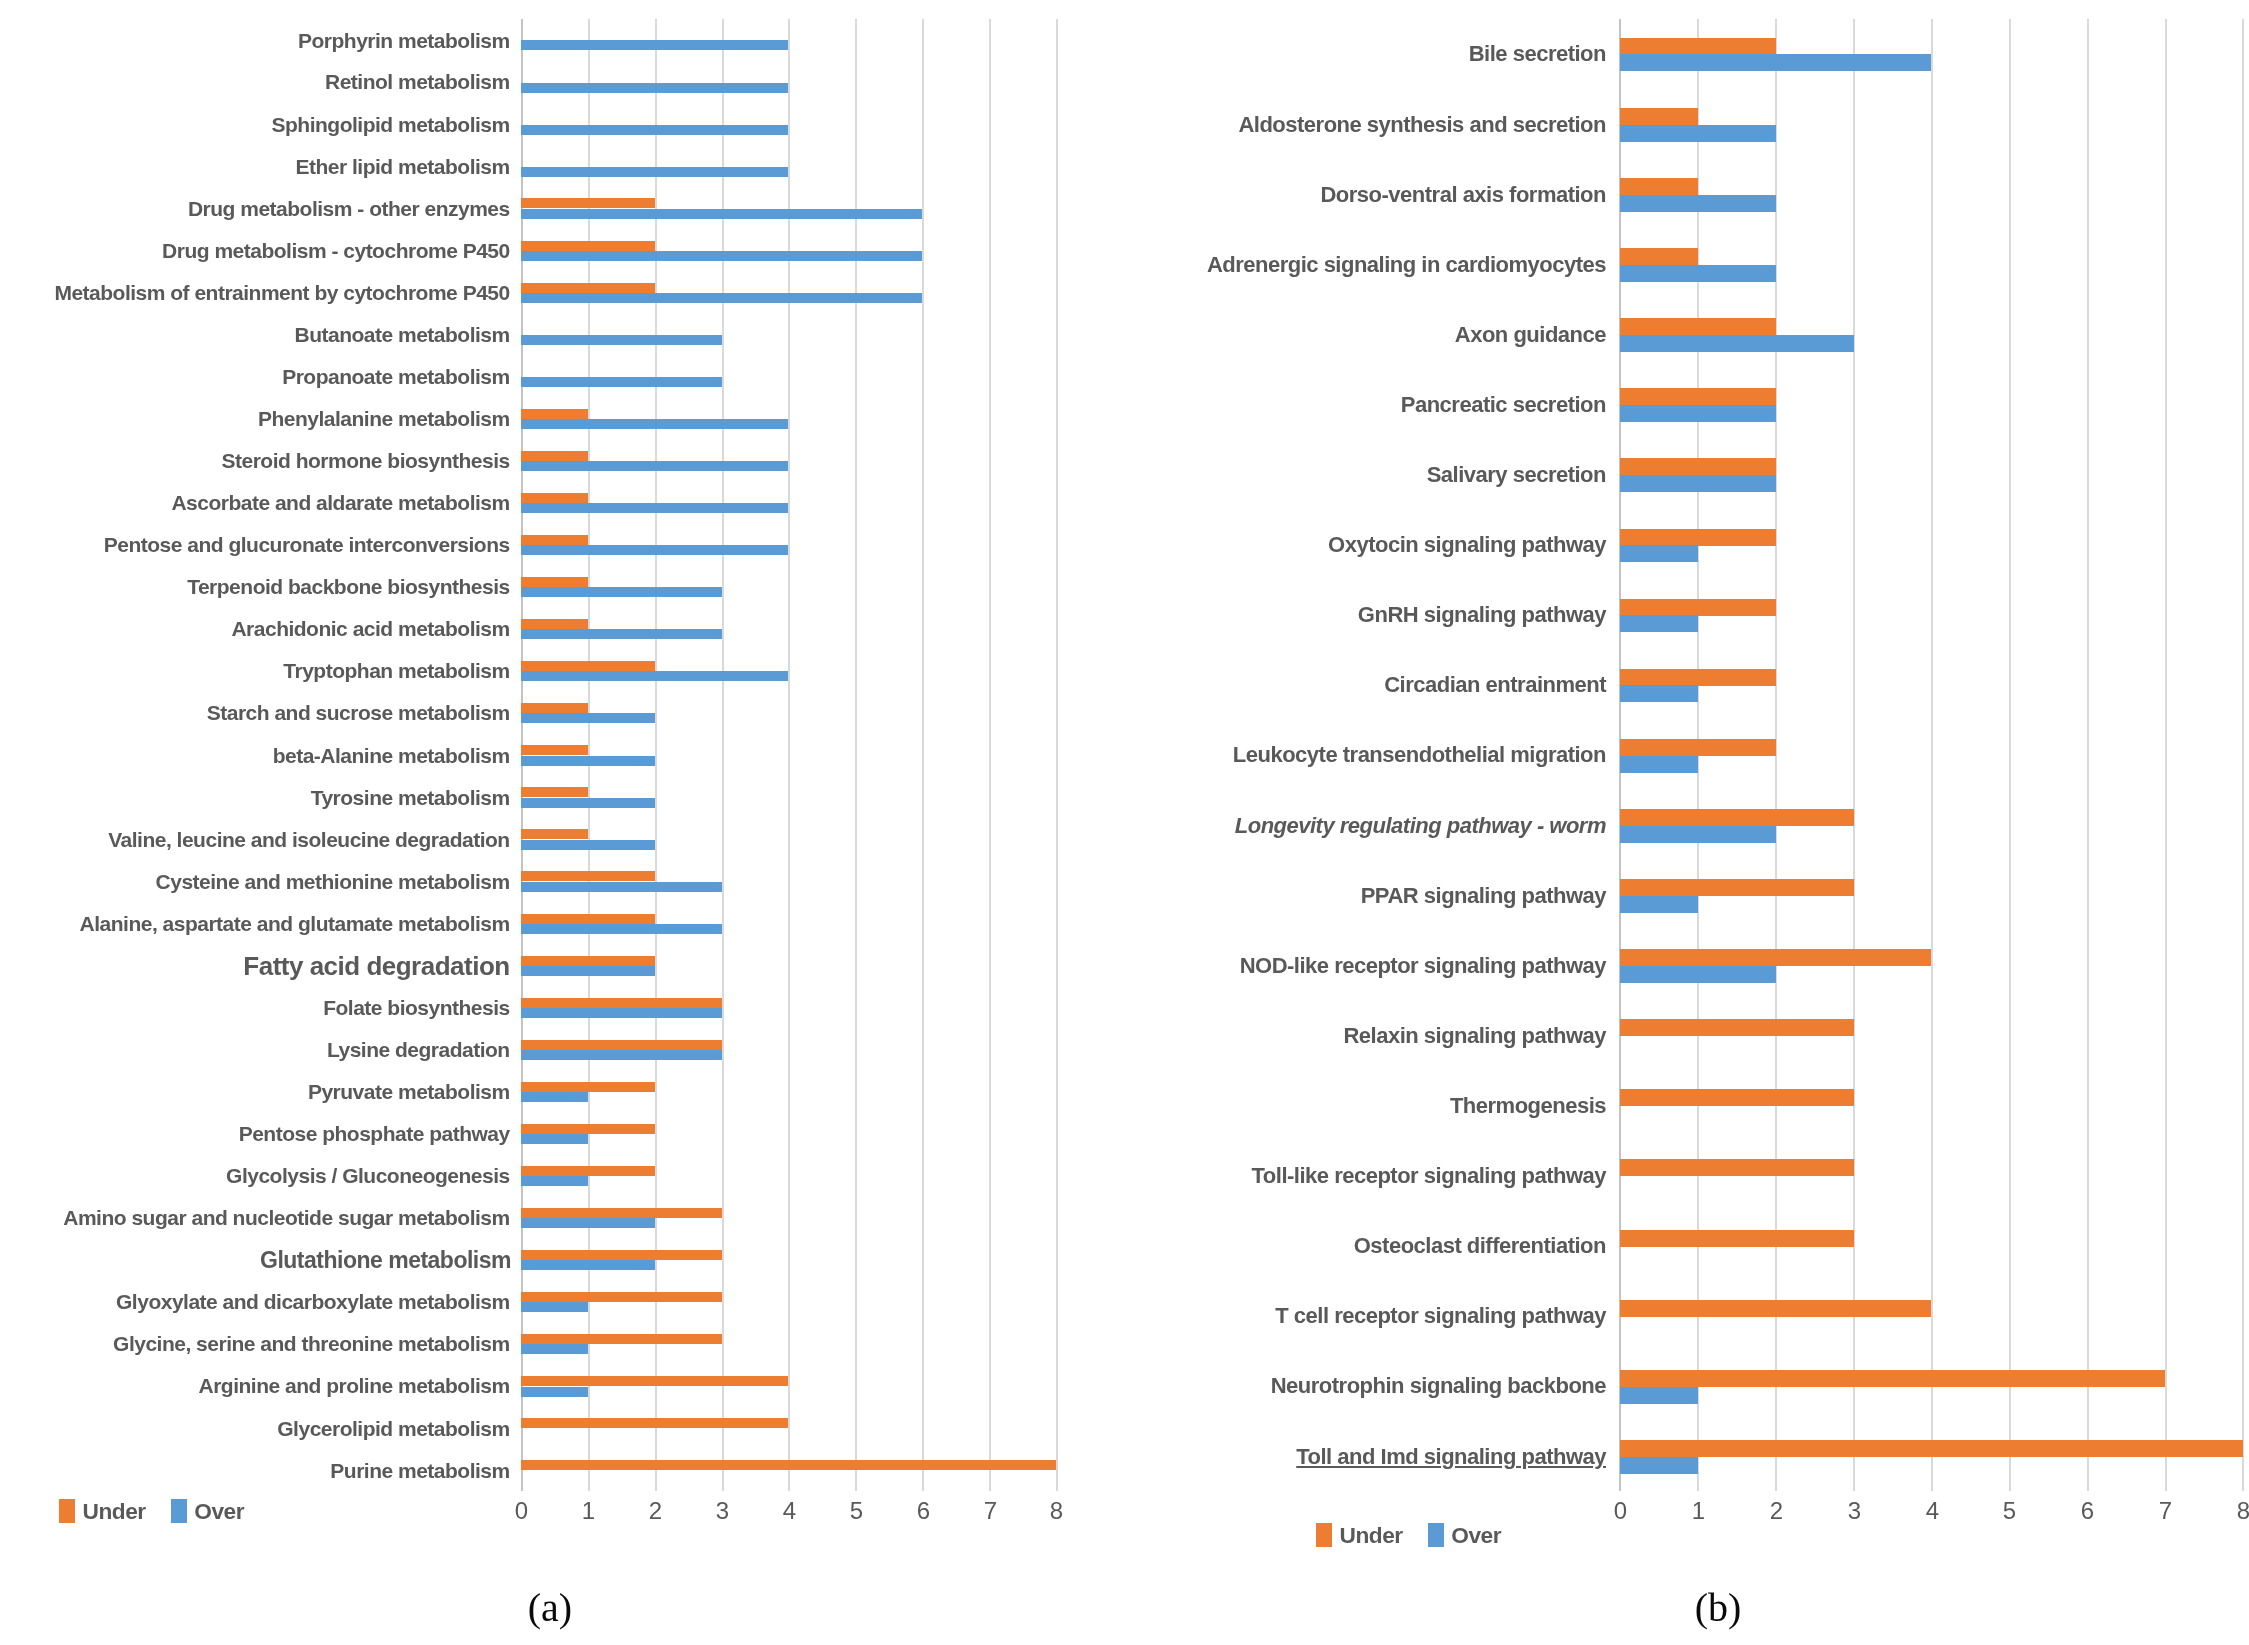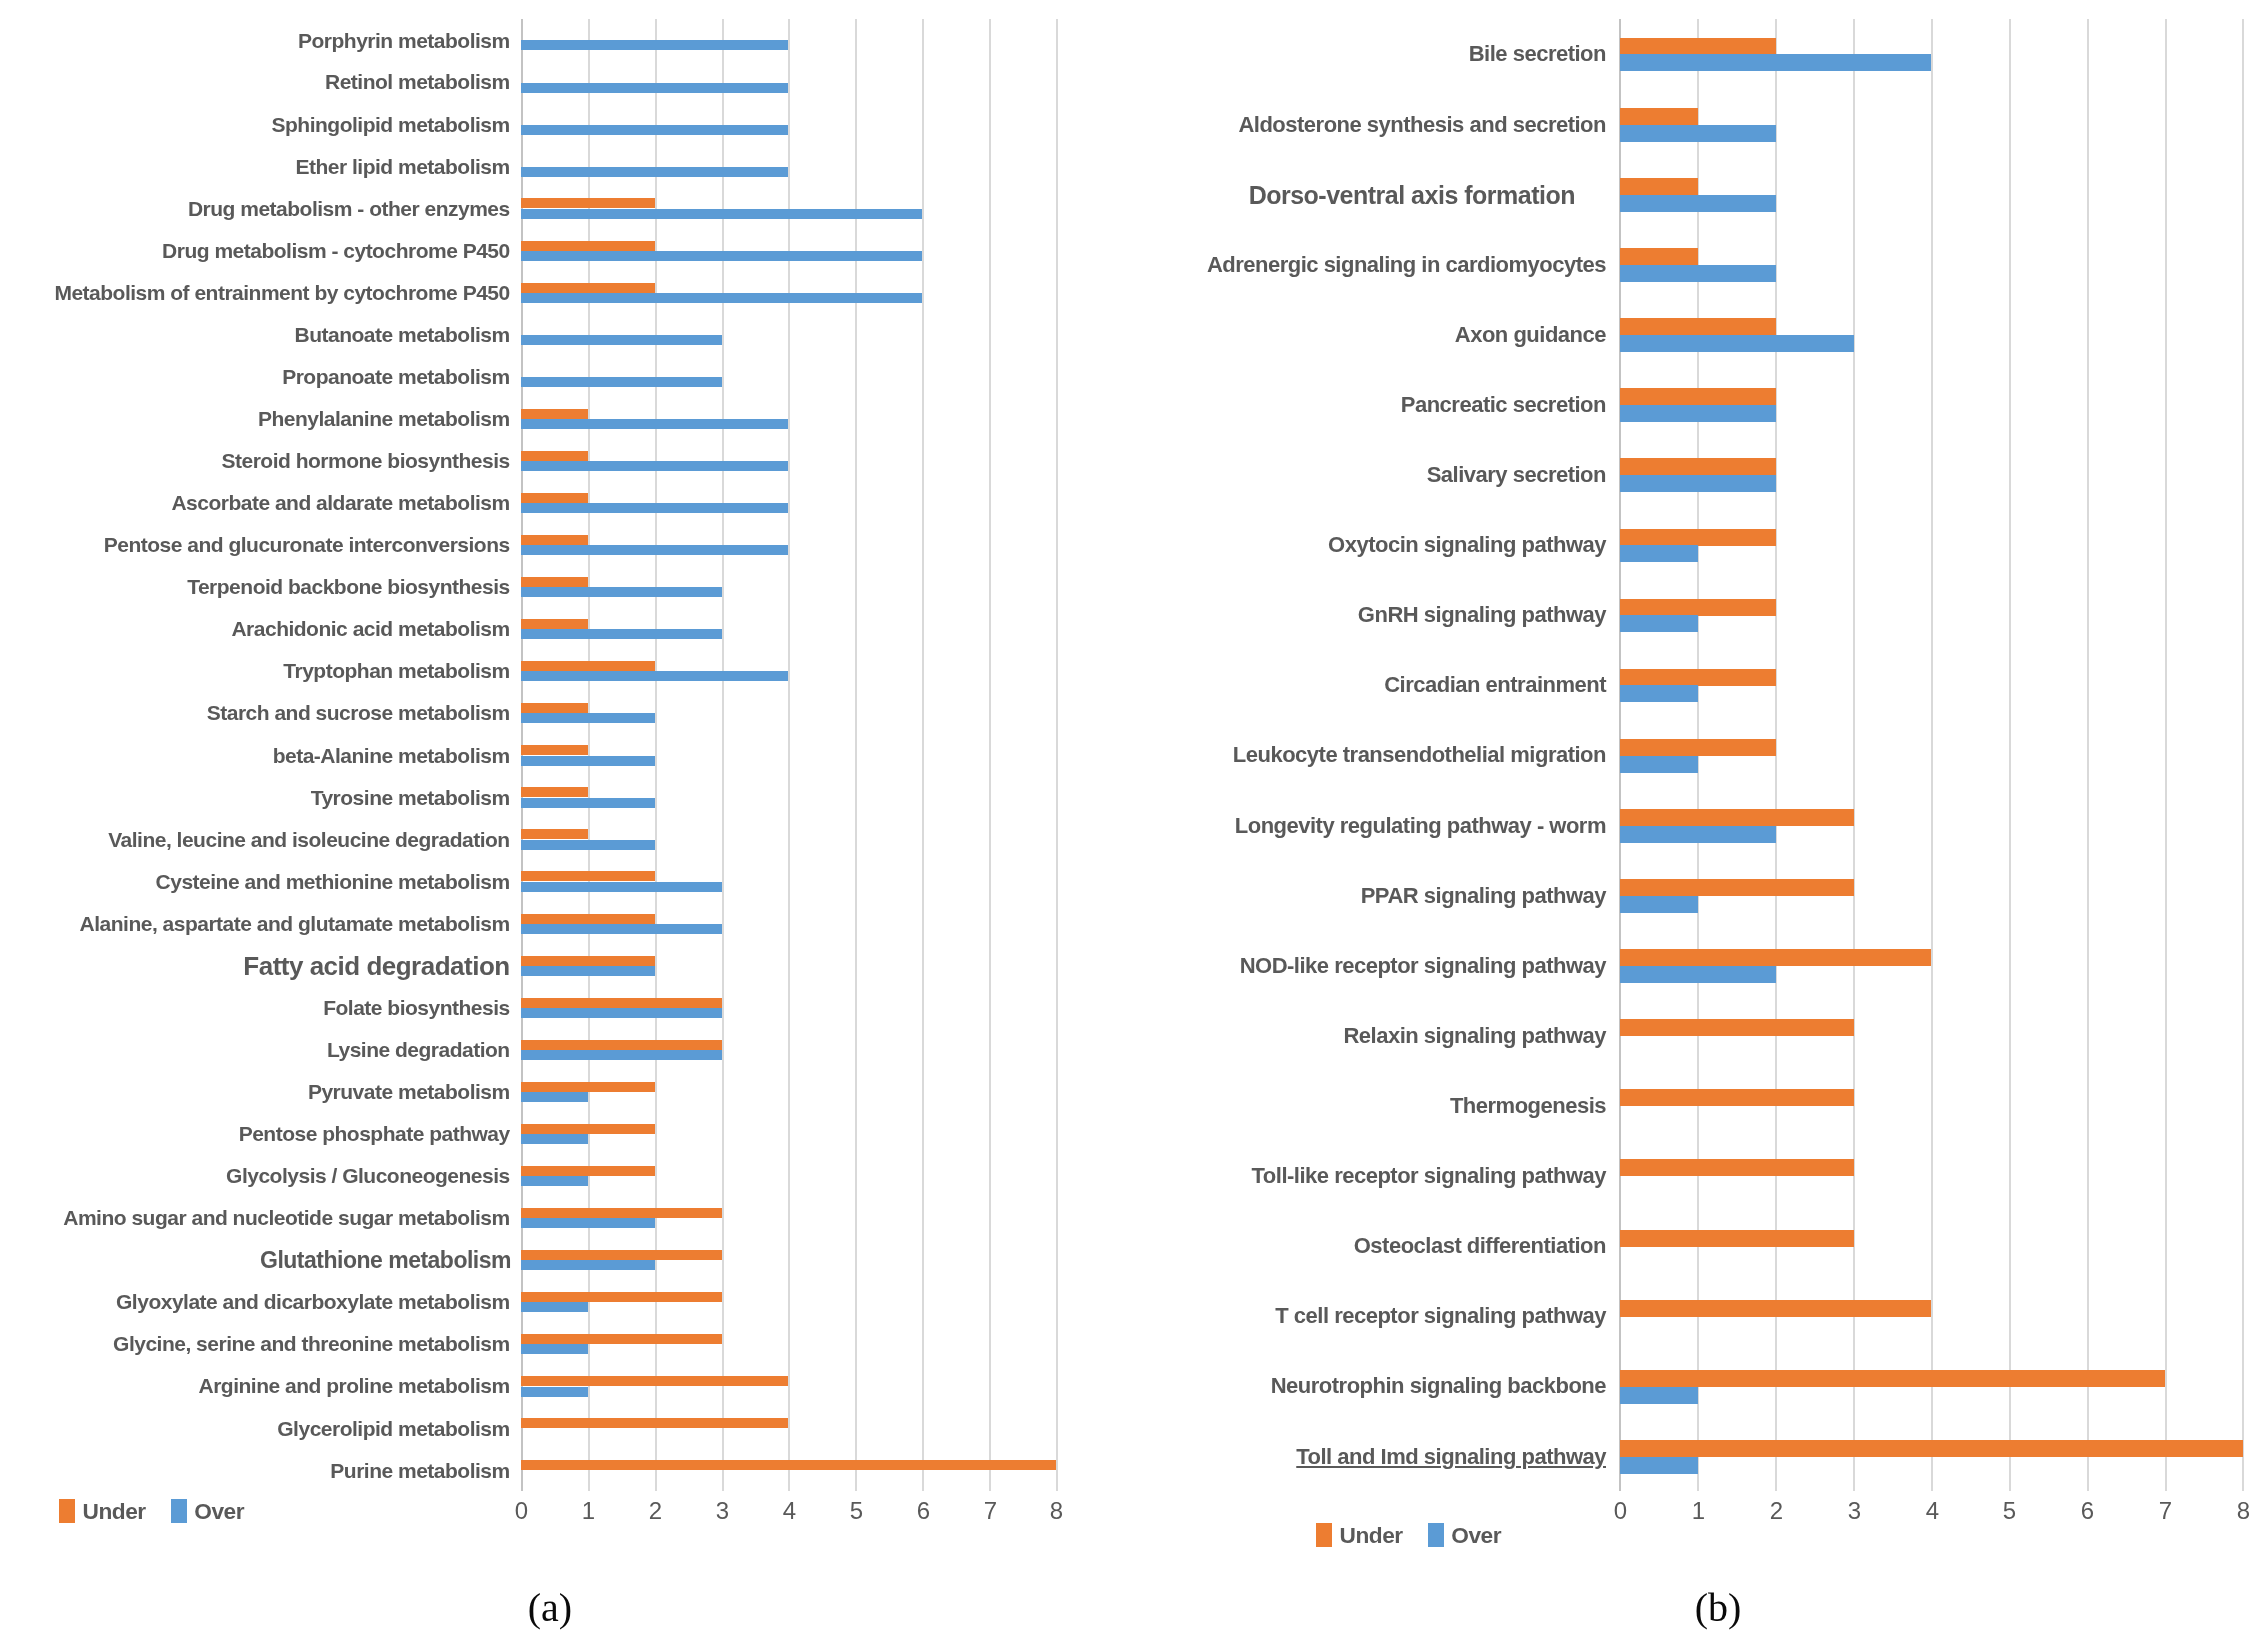--- a/index.html
+++ b/index.html
@@ -167,21 +167,21 @@
       <div class="gridline" style="left: 2009px; top: 19.4px; height: 1472px;"></div>
       <div class="gridline" style="left: 2087px; top: 19.4px; height: 1472px;"></div>
       <div class="gridline" style="left: 2165px; top: 19.4px; height: 1472px;"></div>
       <div class="gridline" style="left: 2242px; top: 19.4px; height: 1472px;"></div>
       <div class="cat-label" style="left: 1122px; width: 484px; top: 19.4px; height: 70px; font-size: 22px;">Bile secretion</div>
       <div class="bar under" style="left: 1620px; top: 38px; width: 156px; height: 16.7px; background: rgb(237, 125, 49);"></div>
       <div class="bar over" style="left: 1620px; top: 54px; width: 311px; height: 16.7px; background: rgb(91, 155, 213);"></div>
       <div class="cat-label" style="left: 1122px; width: 484px; top: 90px; height: 70px; font-size: 22px;">Aldosterone synthesis and secretion</div>
       <div class="bar under" style="left: 1620px; top: 108px; width: 78px; height: 16.7px; background: rgb(237, 125, 49);"></div>
       <div class="bar over" style="left: 1620px; top: 125px; width: 156px; height: 16.7px; background: rgb(91, 155, 213);"></div>
-      <div class="cat-label" style="left: 1091px; width: 484px; top: 160px; height: 70px; font-size: 25px;">Dorso-ventral axis formation</div>
+      <div class="cat-label" style="left: 1122px; width: 484px; top: 160px; height: 70px; font-size: 22px;">Dorso-ventral axis formation</div>
       <div class="bar under" style="left: 1620px; top: 178px; width: 78px; height: 16.7px; background: rgb(237, 125, 49);"></div>
       <div class="bar over" style="left: 1620px; top: 195px; width: 156px; height: 16.7px; background: rgb(91, 155, 213);"></div>
       <div class="cat-label" style="left: 1122px; width: 484px; top: 230px; height: 70px; font-size: 22px;">Adrenergic signaling in cardiomyocytes</div>
       <div class="bar under" style="left: 1620px; top: 248px; width: 78px; height: 16.7px; background: rgb(237, 125, 49);"></div>
       <div class="bar over" style="left: 1620px; top: 265px; width: 156px; height: 16.7px; background: rgb(91, 155, 213);"></div>
       <div class="cat-label" style="left: 1122px; width: 484px; top: 300px; height: 70px; font-size: 22px;">Axon guidance</div>
       <div class="bar under" style="left: 1620px; top: 318px; width: 156px; height: 16.7px; background: rgb(237, 125, 49);"></div>
       <div class="bar over" style="left: 1620px; top: 335px; width: 234px; height: 16.7px; background: rgb(91, 155, 213);"></div>
       <div class="cat-label" style="left: 1122px; width: 484px; top: 370px; height: 70px; font-size: 22px;">Pancreatic secretion</div>
       <div class="bar under" style="left: 1620px; top: 388px; width: 156px; height: 16.7px; background: rgb(237, 125, 49);"></div>
@@ -194,21 +194,21 @@
       <div class="bar over" style="left: 1620px; top: 545px; width: 78px; height: 16.7px; background: rgb(91, 155, 213);"></div>
       <div class="cat-label" style="left: 1122px; width: 484px; top: 580px; height: 70px; font-size: 22px; text-align: center;">GnRH signaling pathway</div>
       <div class="bar under" style="left: 1620px; top: 599px; width: 156px; height: 16.7px; background: rgb(237, 125, 49);"></div>
       <div class="bar over" style="left: 1620px; top: 615px; width: 78px; height: 16.7px; background: rgb(91, 155, 213);"></div>
       <div class="cat-label" style="left: 1122px; width: 484px; top: 650px; height: 70px; font-size: 22px;">Circadian entrainment</div>
       <div class="bar under" style="left: 1620px; top: 669px; width: 156px; height: 16.7px; background: rgb(237, 125, 49);"></div>
       <div class="bar over" style="left: 1620px; top: 685px; width: 78px; height: 16.7px; background: rgb(91, 155, 213);"></div>
       <div class="cat-label" style="left: 1122px; width: 484px; top: 720px; height: 70px; font-size: 22px;">Leukocyte transendothelial migration</div>
       <div class="bar under" style="left: 1620px; top: 739px; width: 156px; height: 16.7px; background: rgb(237, 125, 49);"></div>
       <div class="bar over" style="left: 1620px; top: 756px; width: 78px; height: 16.7px; background: rgb(91, 155, 213);"></div>
-      <div class="cat-label" style="left: 1122px; width: 484px; top: 791px; height: 70px; font-size: 22px;">Longevity regulating pathway - worm</div>
+      <div class="cat-label" style="left: 1122px; width: 484px; top: 791px; height: 70px; font-size: 22px; font-style: italic;">Longevity regulating pathway - worm</div>
       <div class="bar under" style="left: 1620px; top: 809px; width: 234px; height: 16.7px; background: rgb(237, 125, 49);"></div>
       <div class="bar over" style="left: 1620px; top: 826px; width: 156px; height: 16.7px; background: rgb(91, 155, 213);"></div>
       <div class="cat-label" style="left: 1122px; width: 484px; top: 861px; height: 70px; font-size: 22px;">PPAR signaling pathway</div>
       <div class="bar under" style="left: 1620px; top: 879px; width: 234px; height: 16.7px; background: rgb(237, 125, 49);"></div>
       <div class="bar over" style="left: 1620px; top: 896px; width: 78px; height: 16.7px; background: rgb(91, 155, 213);"></div>
       <div class="cat-label" style="left: 1122px; width: 484px; top: 931px; height: 70px; font-size: 22px;">NOD-like receptor signaling pathway</div>
       <div class="bar under" style="left: 1620px; top: 949px; width: 311px; height: 16.7px; background: rgb(237, 125, 49);"></div>
       <div class="bar over" style="left: 1620px; top: 966px; width: 156px; height: 16.7px; background: rgb(91, 155, 213);"></div>
       <div class="cat-label" style="left: 1122px; width: 484px; top: 1001px; height: 70px; font-size: 22px;">Relaxin signaling pathway</div>
       <div class="bar under" style="left: 1620px; top: 1019px; width: 234px; height: 16.7px; background: rgb(237, 125, 49);"></div>

